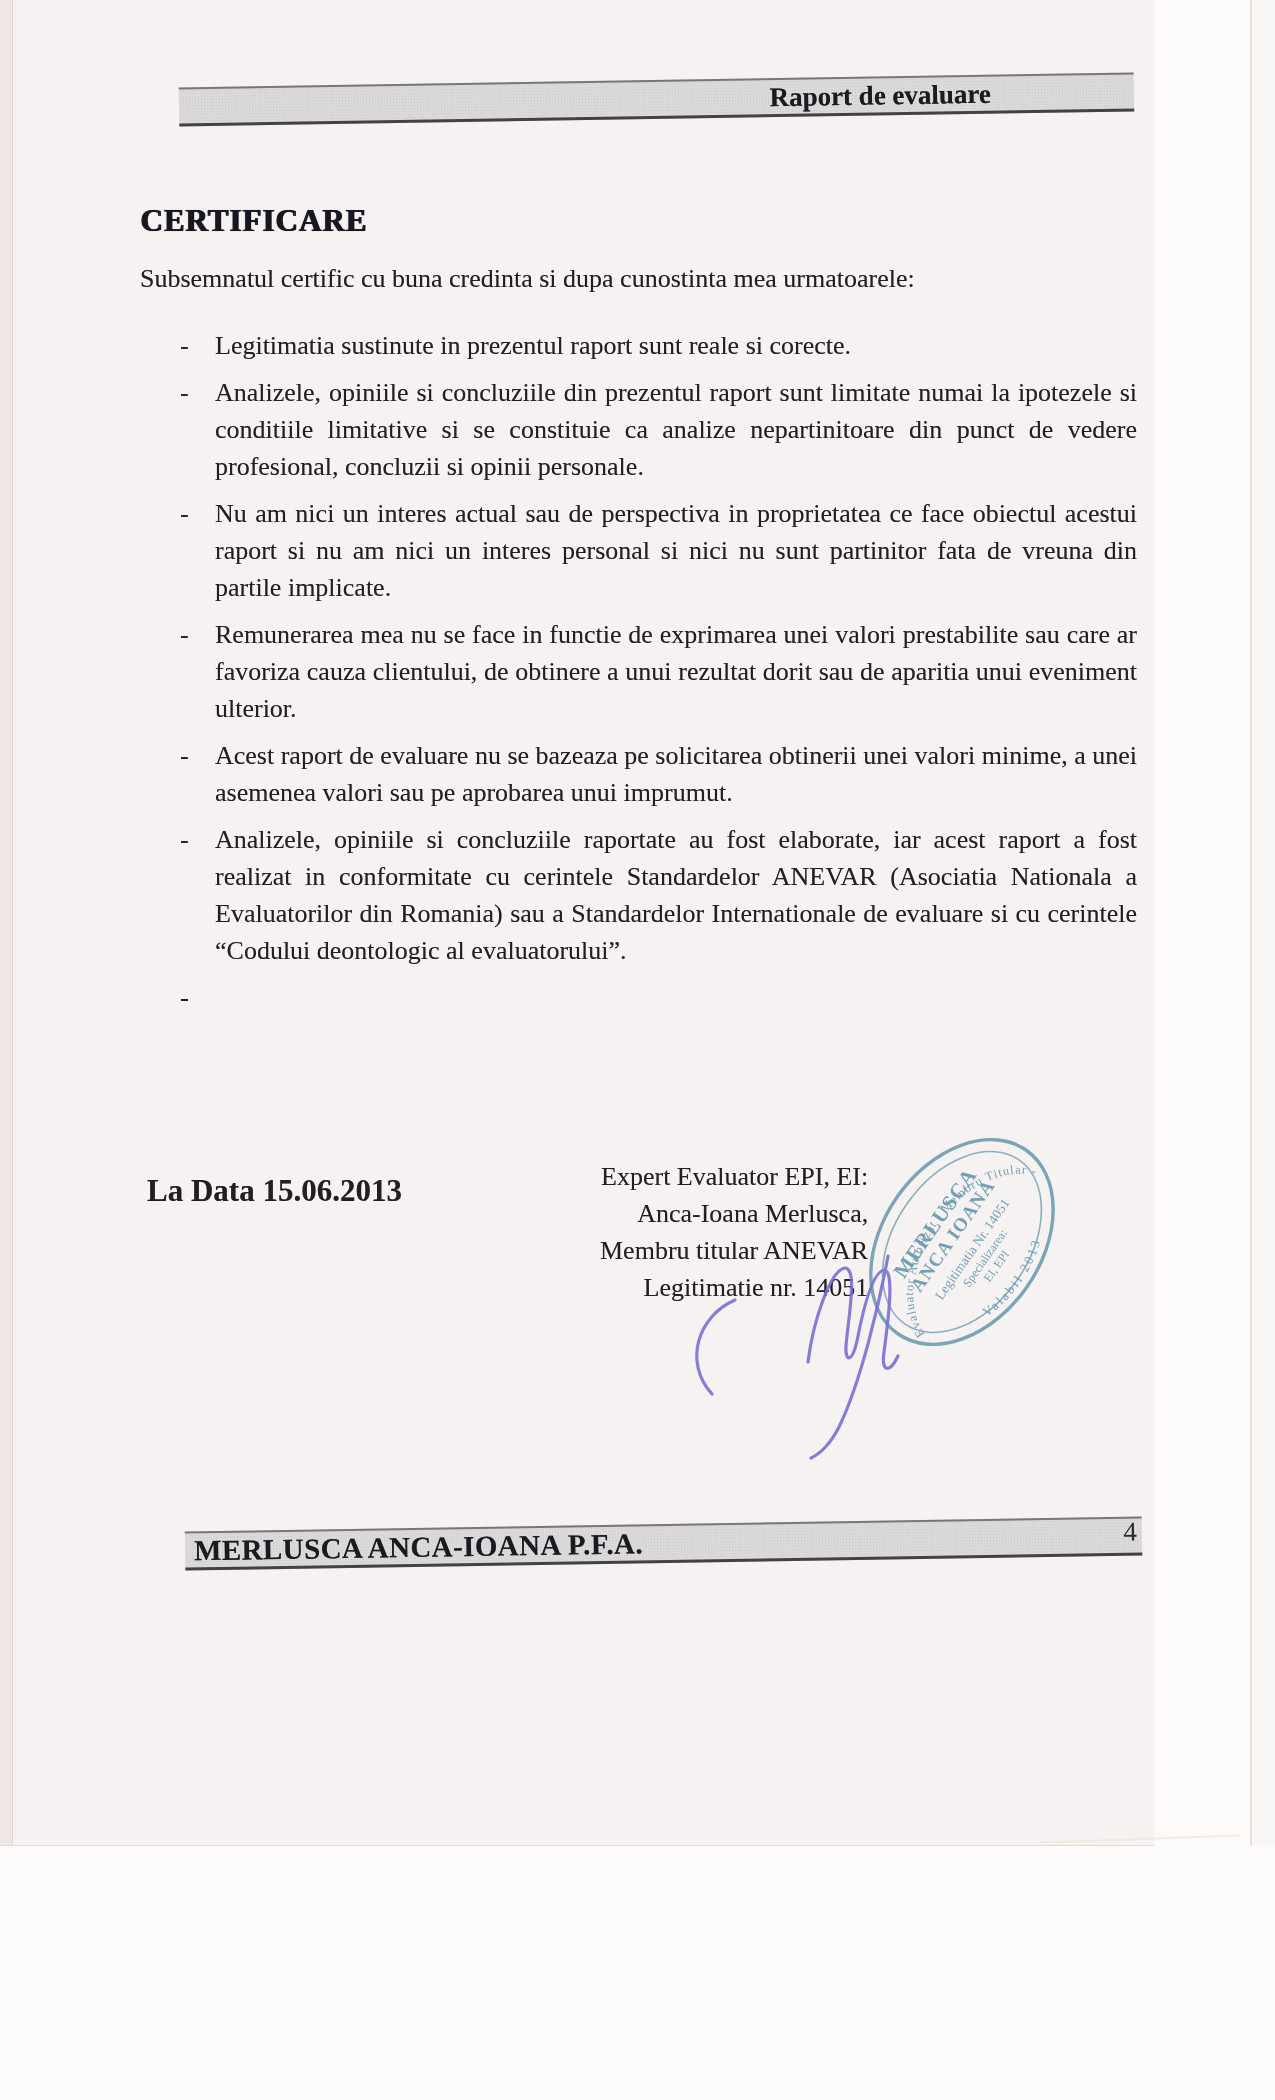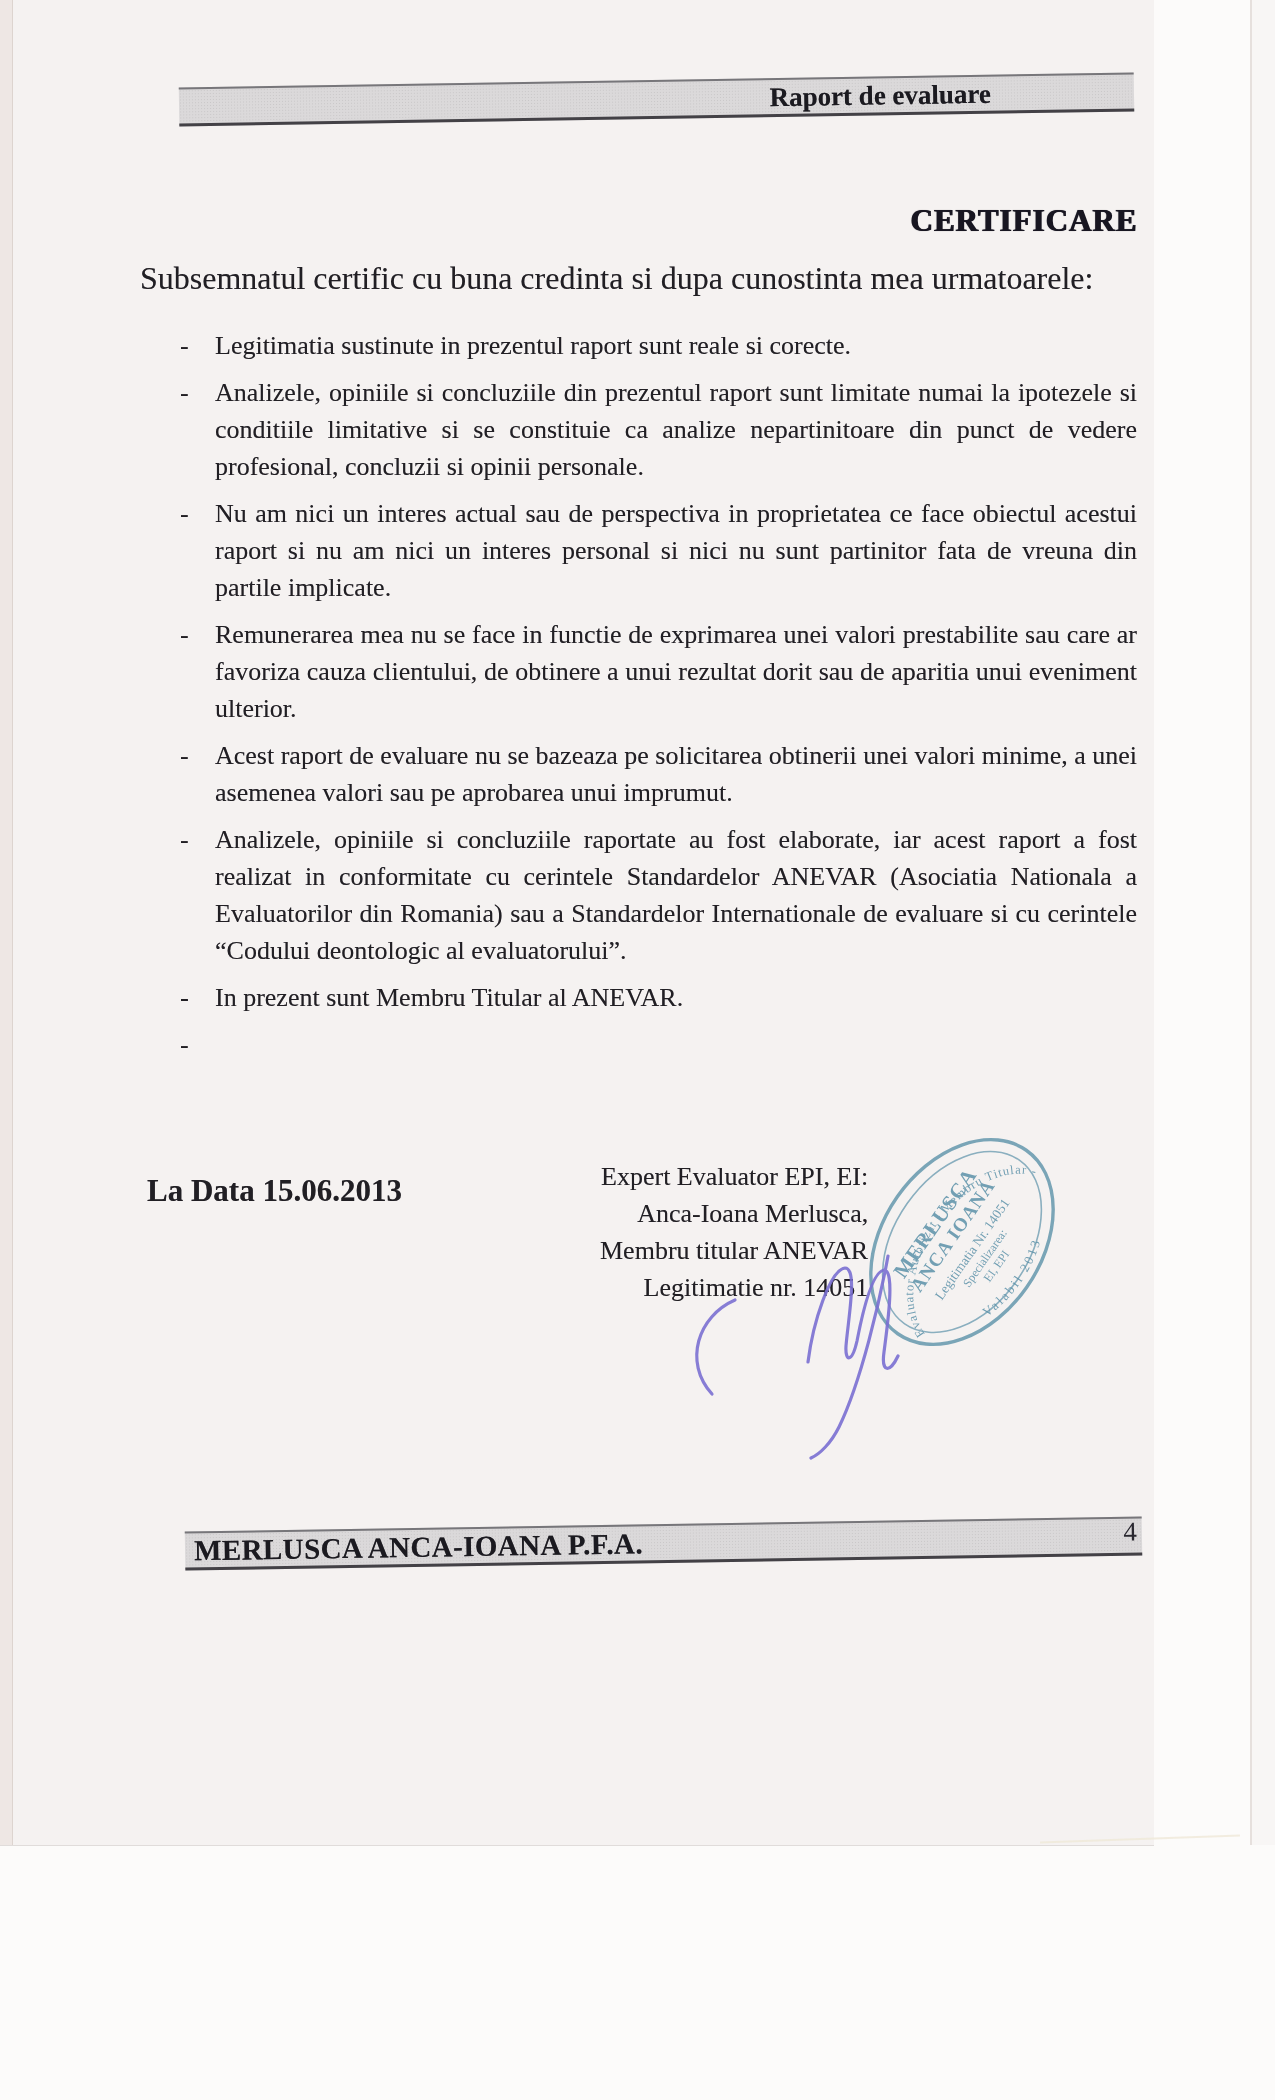--- a/index.html
+++ b/index.html
@@ -43,27 +43,27 @@
     transform:rotate(-0.9deg);
     display:flex;align-items:center;justify-content:flex-end;
     padding-right:143px;
   }
   .header-bar span{
     font-weight:bold;font-size:27px;color:#1b1a20;
     text-shadow:0 0 .6px rgba(20,18,24,.55);
   }
   .doc-title{
     position:absolute;left:140px;top:203px;width:997px;
-    text-align:right;font-weight:bold;font-size:31px;letter-spacing:1px;
+    text-align:left;font-weight:bold;font-size:31px;letter-spacing:1px;
     color:#181621;
     text-shadow:1.2px 0 0 #181621, 0 0 1px rgba(10,8,20,.4);
   }
   .intro{
     position:absolute;left:140px;top:260px;width:1000px;
-    font-size:32px;line-height:37px;
+    font-size:26px;line-height:37px;
     text-shadow:0 0 .5px rgba(25,22,30,.4);
   }
   ul.cert-list{
     position:absolute;left:140px;top:327px;width:997px;
     margin:0;padding:0;list-style:none;
     font-size:26px;line-height:37px;
   }
   ul.cert-list li{
     position:relative;padding-left:75px;margin-bottom:10px;
     text-align:justify;
@@ -126,21 +126,21 @@
   <div class="intro">Subsemnatul certific cu buna credinta si dupa cunostinta mea urmatoarele:</div>
 
   <ul class="cert-list">
     <li><span class="dash">-</span><span>Legitimatia sustinute in prezentul raport sunt reale si corecte.</span></li>
     <li><span class="dash">-</span><span>Analizele, opiniile si concluziile din prezentul raport sunt limitate numai la ipotezele si conditiile limitative si se constituie ca analize nepartinitoare din punct de vedere profesional, concluzii si opinii personale.</span></li>
     <li><span class="dash">-</span><span>Nu am nici un interes actual sau de perspectiva in proprietatea ce face obiectul acestui raport si nu am nici un interes personal si nici nu sunt partinitor fata de vreuna din partile implicate.</span></li>
     <li><span class="dash">-</span><span>Remunerarea mea nu se face in functie de exprimarea unei valori prestabilite sau care ar favoriza cauza clientului, de obtinere a unui rezultat dorit sau de aparitia unui eveniment ulterior.</span></li>
     <li><span class="dash">-</span><span>Acest raport de evaluare nu se bazeaza pe solicitarea obtinerii unei valori minime, a unei asemenea valori sau pe aprobarea unui imprumut.</span></li>
     <li><span class="dash">-</span><span>Analizele, opiniile si concluziile raportate au fost elaborate, iar acest raport a fost realizat in conformitate cu cerintele Standardelor ANEVAR (Asociatia Nationala a Evaluatorilor din Romania) sau a Standardelor Internationale de evaluare si cu cerintele “Codului deontologic al evaluatorului”.</span></li>
     <li><span class="dash">-</span></li>
-    <li><span class="dash">-</span><span>In prezent sunt Membru Titular al ANEVAR.</span></li>
+    <li><span class="dash">-</span></li>
     <li><span class="dash">-</span></li>
   </ul>
 
   <div class="date-line">La Data 15.06.2013</div>
 
   <div class="signer-block">
     <div>Expert Evaluator EPI, EI:</div>
     <div>Anca-Ioana Merlusca,</div>
     <div>Membru titular ANEVAR</div>
     <div>Legitimatie nr. 14051</div>

